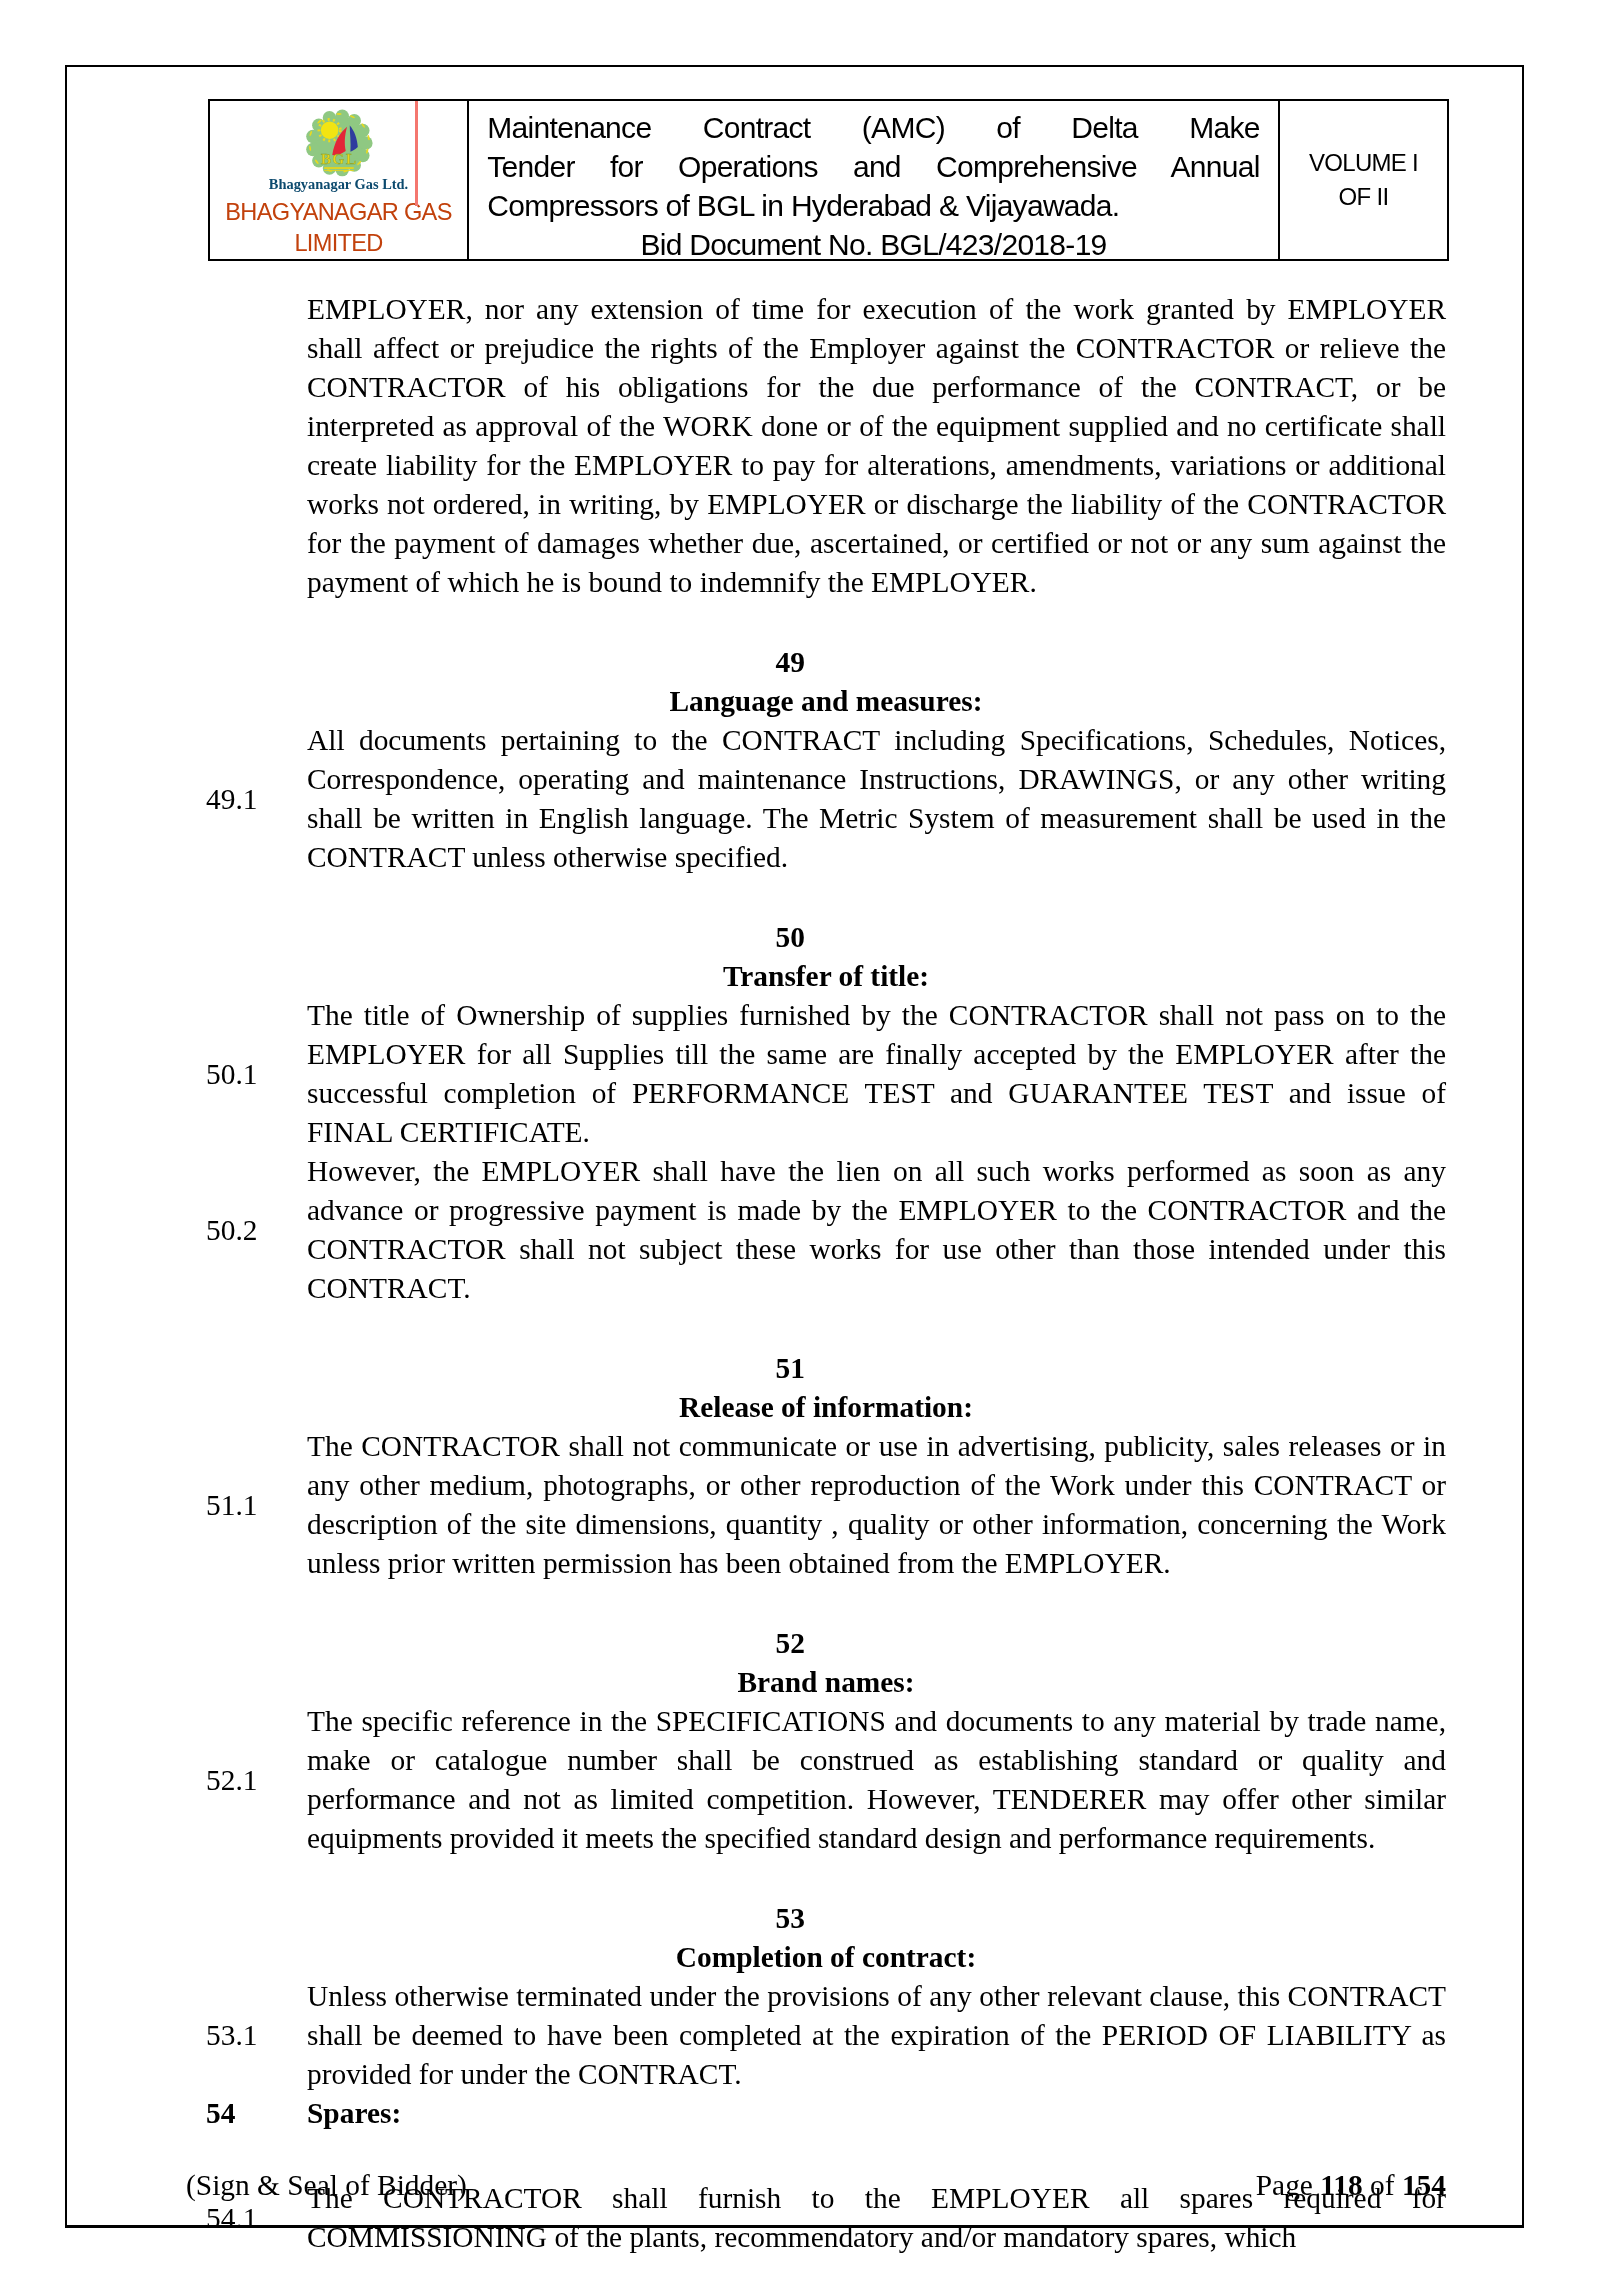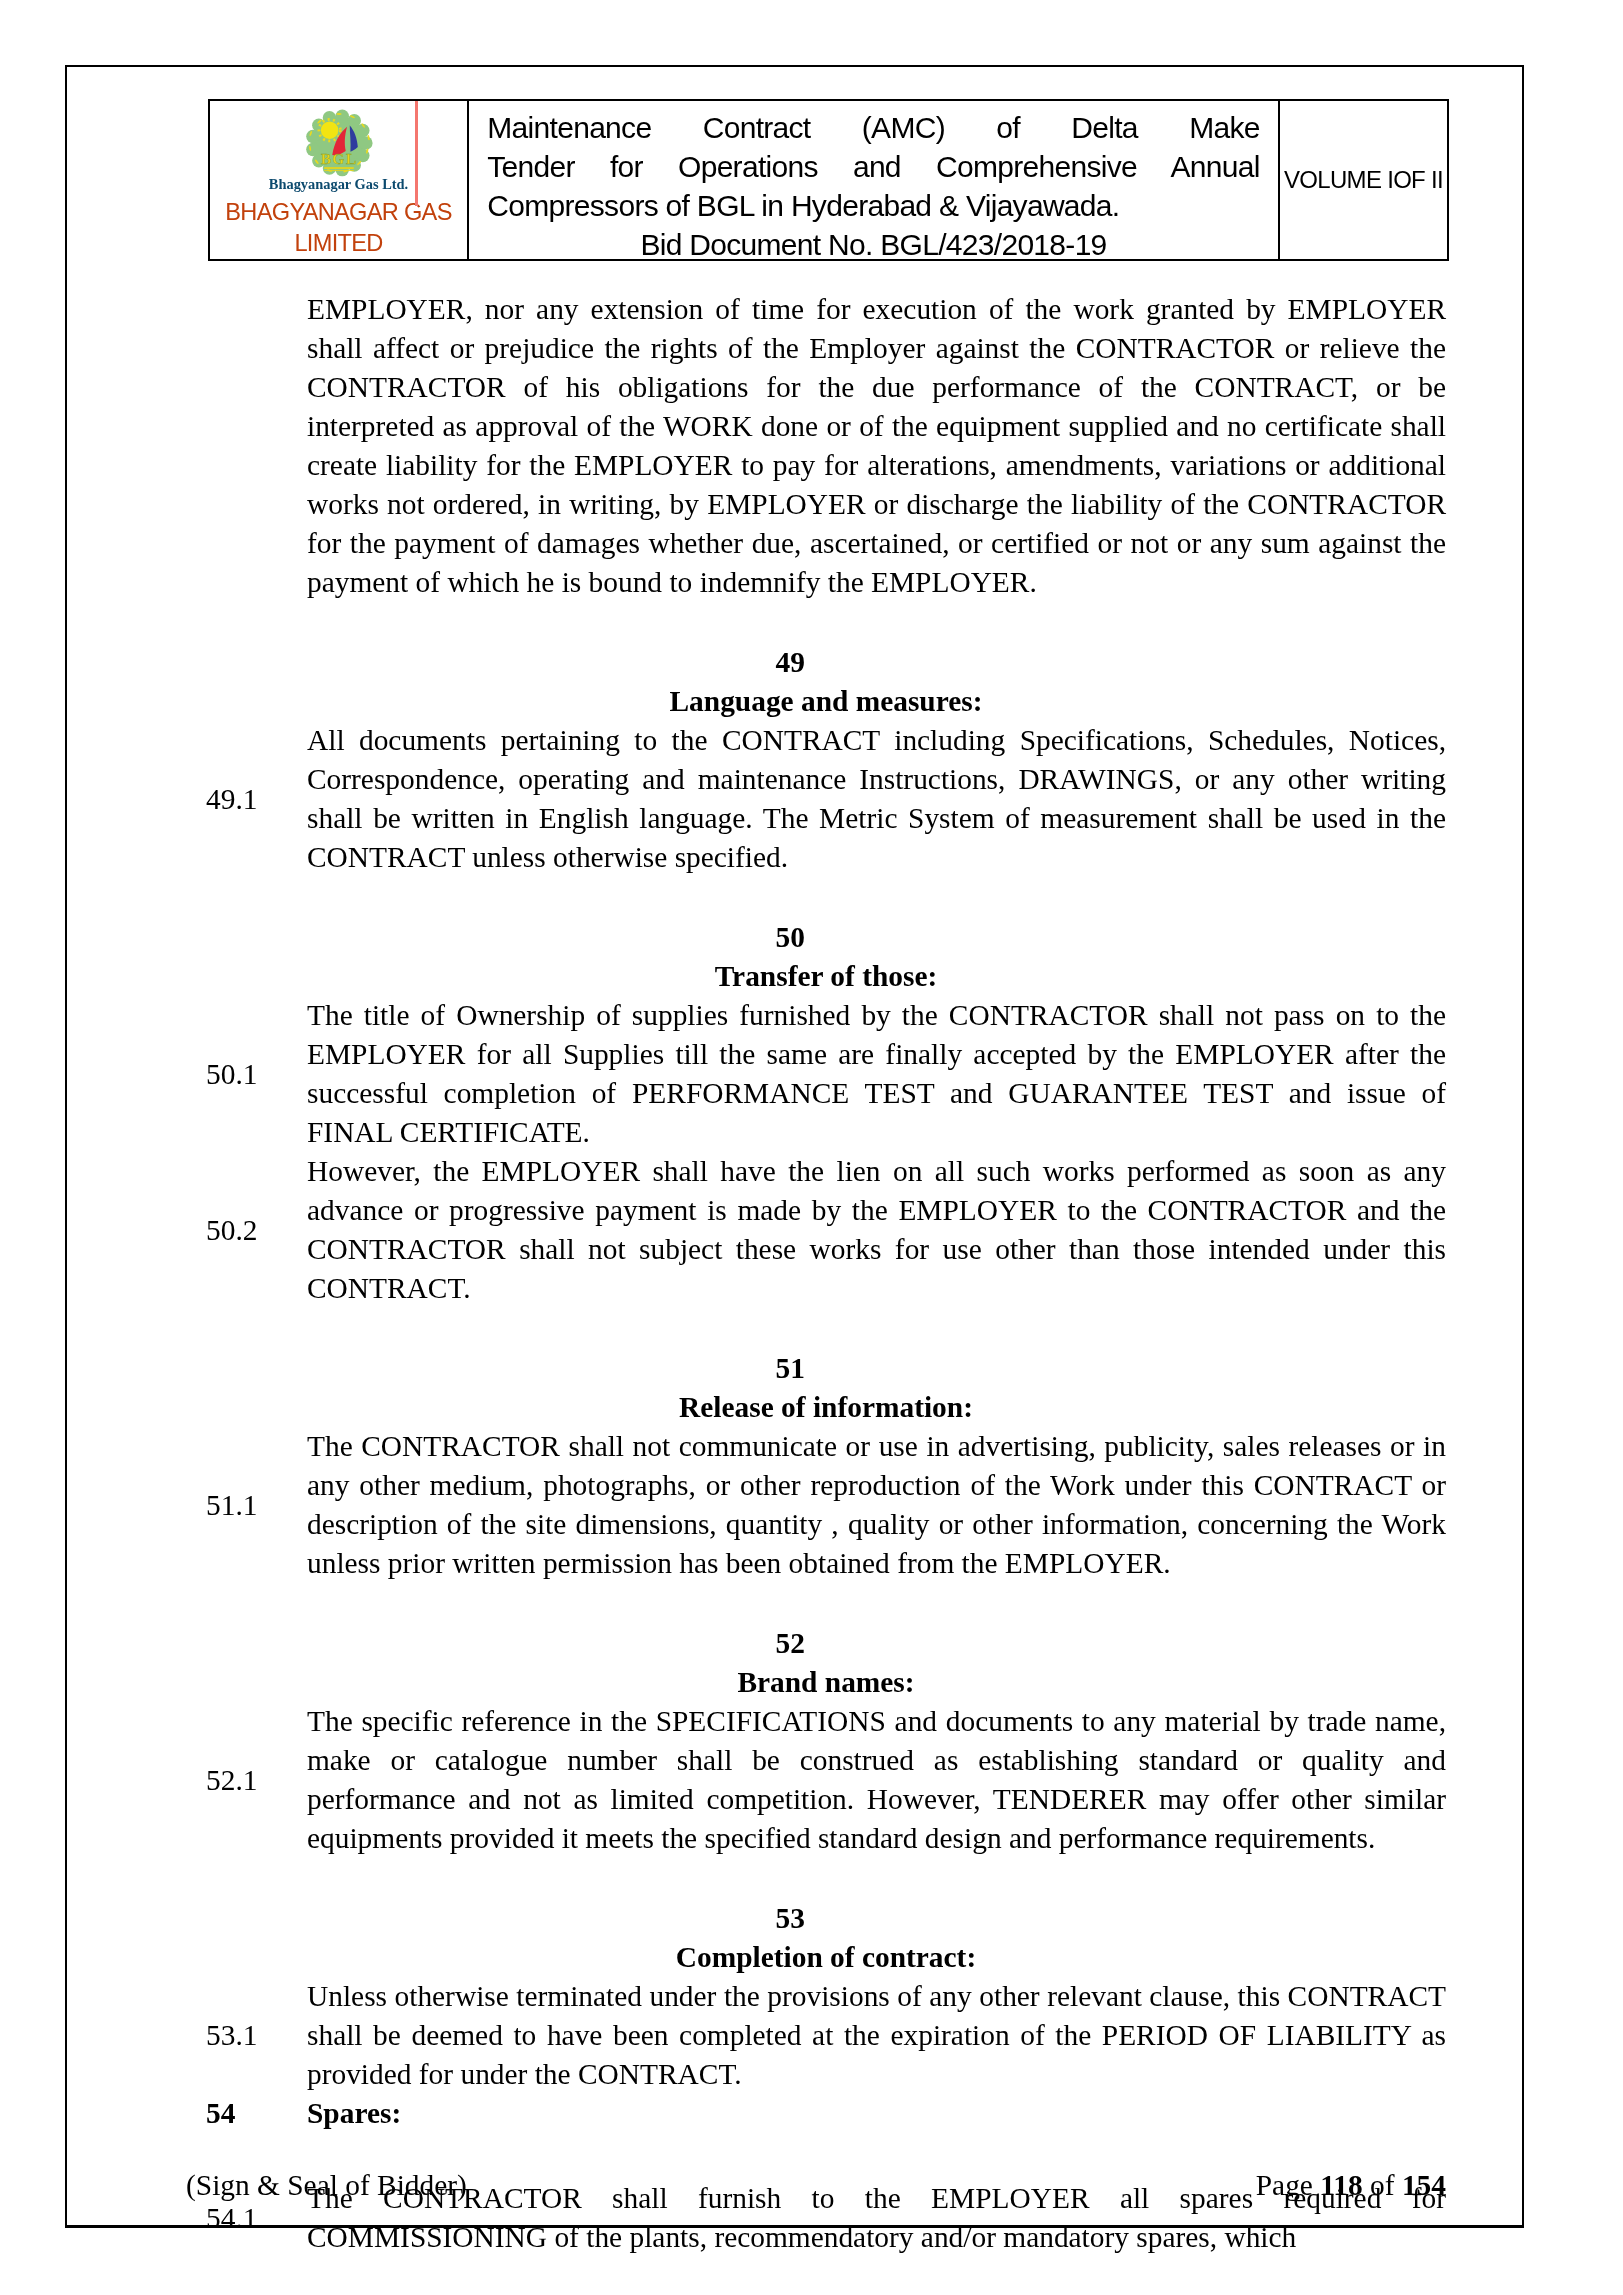--- a/index.html
+++ b/index.html
@@ -40,21 +40,21 @@
     flex: none; width: 813px;
     border-left: 2.6px solid #000000;
     border-right: 2.6px solid #000000;
     padding: 6.5px 18.3px 0 18.3px;
     font-family: "Liberation Sans", sans-serif;
     font-size: 30px; line-height: 39px;
     letter-spacing: -0.7px;
   }
   .cell-volume {
     flex: 1;
-    display: flex; flex-direction: row;
+    display: flex; flex-direction: column;
     align-items: center; justify-content: center;
     font-family: "Liberation Sans", sans-serif;
     font-size: 24px; line-height: 34px;
     letter-spacing: -0.7px;
     text-align: center;
   }
   .title-line-just { text-align: justify; text-align-last: justify; }
   .title-line-left { text-align: left; }
   .title-line-center { text-align: center; }
   .logo-svg { width: 96px; height: 83px; }
@@ -190,21 +190,21 @@
       <div class="num">49</div>
       <div class="txt">Language and measures:</div>
     </div>
     <div class="row">
       <div class="num">49.1</div>
       <div class="txt">All documents pertaining to the CONTRACT including Specifications, Schedules, Notices, Correspondence, operating and maintenance Instructions, DRAWINGS, or any other writing shall be written in English language. The Metric System of measurement shall be used in the CONTRACT unless otherwise specified.</div>
     </div>
 
     <div class="row heading gap-before">
       <div class="num">50</div>
-      <div class="txt">Transfer of those:</div>
+      <div class="txt">Transfer of title:</div>
     </div>
     <div class="row">
       <div class="num">50.1</div>
       <div class="txt">The title of Ownership of supplies furnished by the CONTRACTOR shall not pass on to the EMPLOYER for all Supplies till the same are finally accepted by the EMPLOYER after the successful completion of PERFORMANCE TEST and GUARANTEE TEST and issue of FINAL CERTIFICATE.</div>
     </div>
     <div class="row">
       <div class="num">50.2</div>
       <div class="txt">However, the EMPLOYER shall have the lien on all such works performed as soon as any advance or progressive payment is made by the EMPLOYER to the CONTRACTOR and the CONTRACTOR shall not subject these works for use other than those intended under this CONTRACT.</div>
     </div>
 

